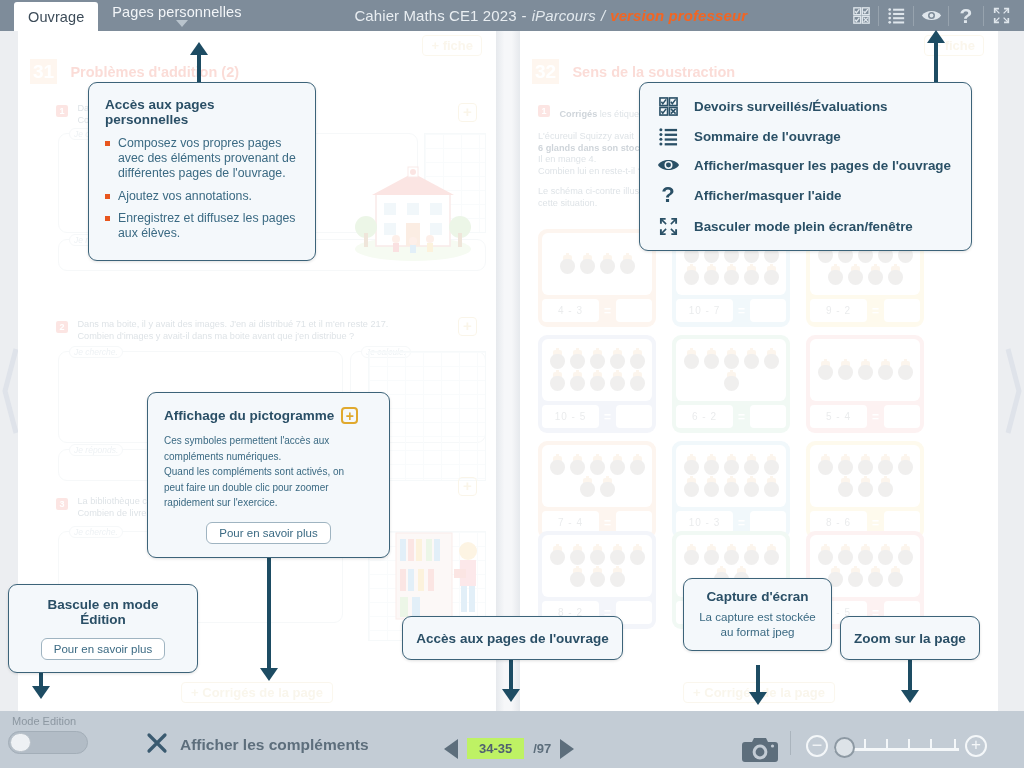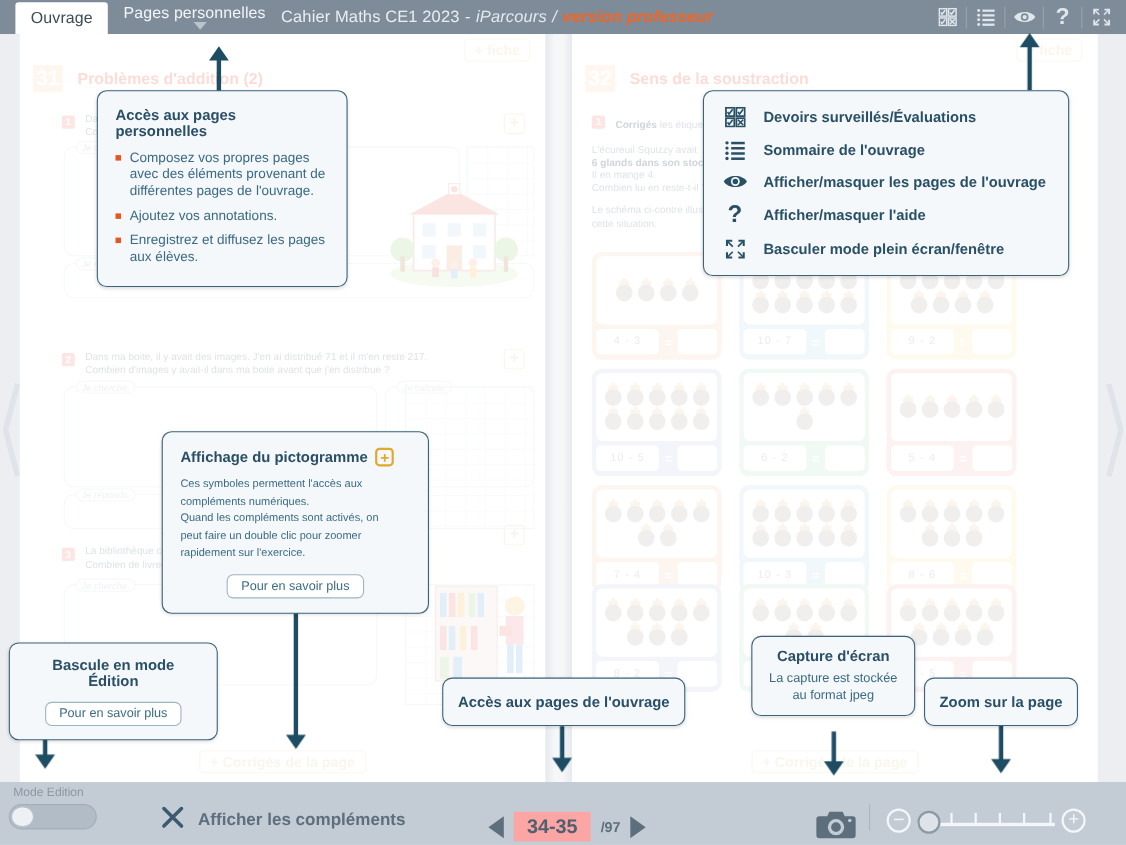--- a/index.html
+++ b/index.html
@@ -24,21 +24,21 @@
   .tab.active{
     background:#ffffff; color:#3d4c59; font-weight:400;
     margin:2px 0 0 14px; border-radius:3px 3px 0 0;
   }
   .tab.plain{ color:#f2f5f8;flex-direction:column; }
   .caret{
     width:0;height:0;border-left:6px solid transparent;border-right:6px solid transparent;
     border-top:7px solid #b9c4cd; margin-left:10px; align-self:center;
   }
   #doctitle{
-    flex:1; display:flex; align-items:center; justify-content:flex-start;
+    flex:1; display:flex; align-items:center; justify-content:center;
     font-size:15px; color:#e9eef2; gap:5px; letter-spacing:.1px;
   }
   #doctitle .ital{ font-style:italic; color:#e2e9ee; }
   #doctitle .prof{ font-style:italic; font-weight:bold; color:#f26522; }
   #topicons{ display:flex; align-items:center; gap:2px; padding-right:8px; }
   .ticon{
     width:30px;height:31px; display:flex;align-items:center;justify-content:center;
     color:#dfe6ec; cursor:pointer;
   }
   .ticon svg{ display:block; }
@@ -189,21 +189,21 @@
   }
   .toggle .knob{
     position:absolute;left:1px;top:1px;width:21px;height:19px;border-radius:10px;
     background:#eef1f4; border:1px solid #b8c1c9;
   }
   #compl{ position:absolute; left:146px; top:21px; display:flex; align-items:center; gap:12px; cursor:pointer;}
   #compl .lbl{ font-size:15.5px; font-weight:bold; color:#5d6e7c; }
   #pager{ position:absolute; left:444px; top:27px; display:flex; align-items:center; gap:9px; }
   .triL{ width:0;height:0;border-top:10px solid transparent;border-bottom:10px solid transparent;border-right:14px solid #5d6e7c; cursor:pointer;}
   .triR{ width:0;height:0;border-top:10px solid transparent;border-bottom:10px solid transparent;border-left:14px solid #5d6e7c; cursor:pointer;}
-  #pagefield{ background:#fca5a5; font-size:18px; font-weight:bold; color:#4f6070; padding:3px 12px; }
+  #pagefield{ background:#bef264; font-size:13px; font-weight:bold; color:#4f6070; padding:3px 12px; }
   #pagetotal{ font-size:13px; font-weight:bold; color:#5d6e7c; }
   #camera{ position:absolute; left:742px; top:24px; cursor:pointer; }
   .vsep{ position:absolute; left:790px; top:20px; width:1px;height:24px;background:#aab4bd;}
   #zoomctl{ position:absolute; left:806px; top:24px; display:flex; align-items:center; gap:6px;}
   .circbtn{ width:22px;height:22px;border-radius:50%;border:2px solid #f4f7f9;
             display:flex;align-items:center;justify-content:center;color:#f4f7f9;
             font-size:16px;line-height:0; cursor:pointer;}
   .slidertrack{ position:relative; width:125px; height:22px; }
   .slidertrack .bar{ position:absolute;left:0;top:13px;width:125px;height:3px;background:#f4f7f9;}
   .slidertrack .tick{ position:absolute;top:4px;width:2px;height:10px;background:#f4f7f9;}

